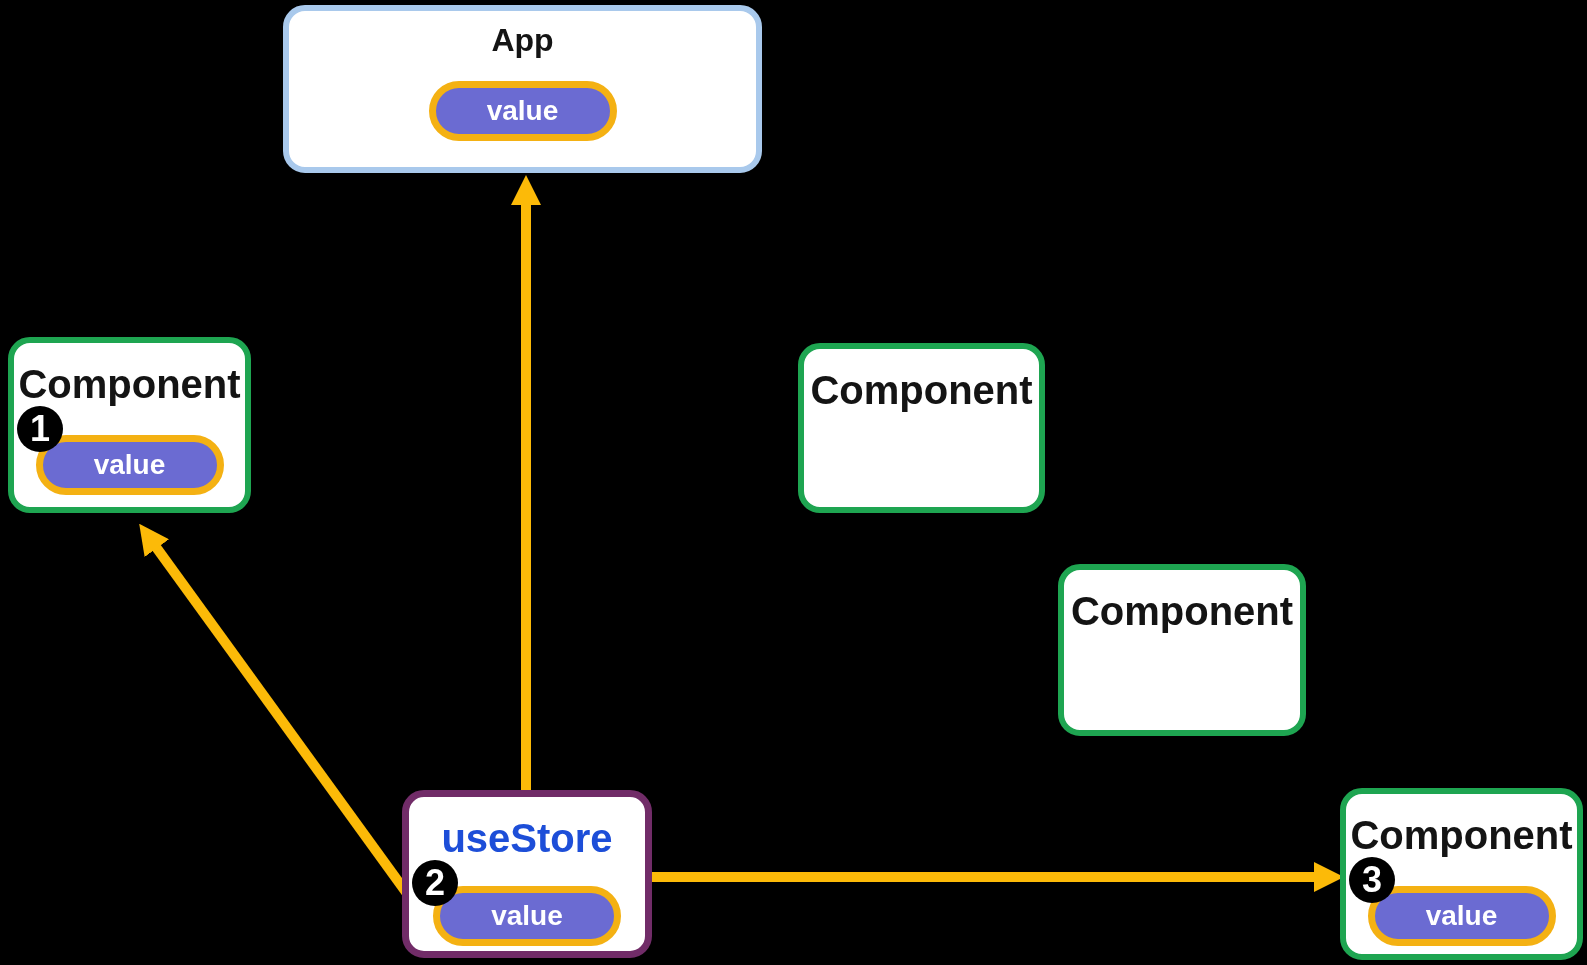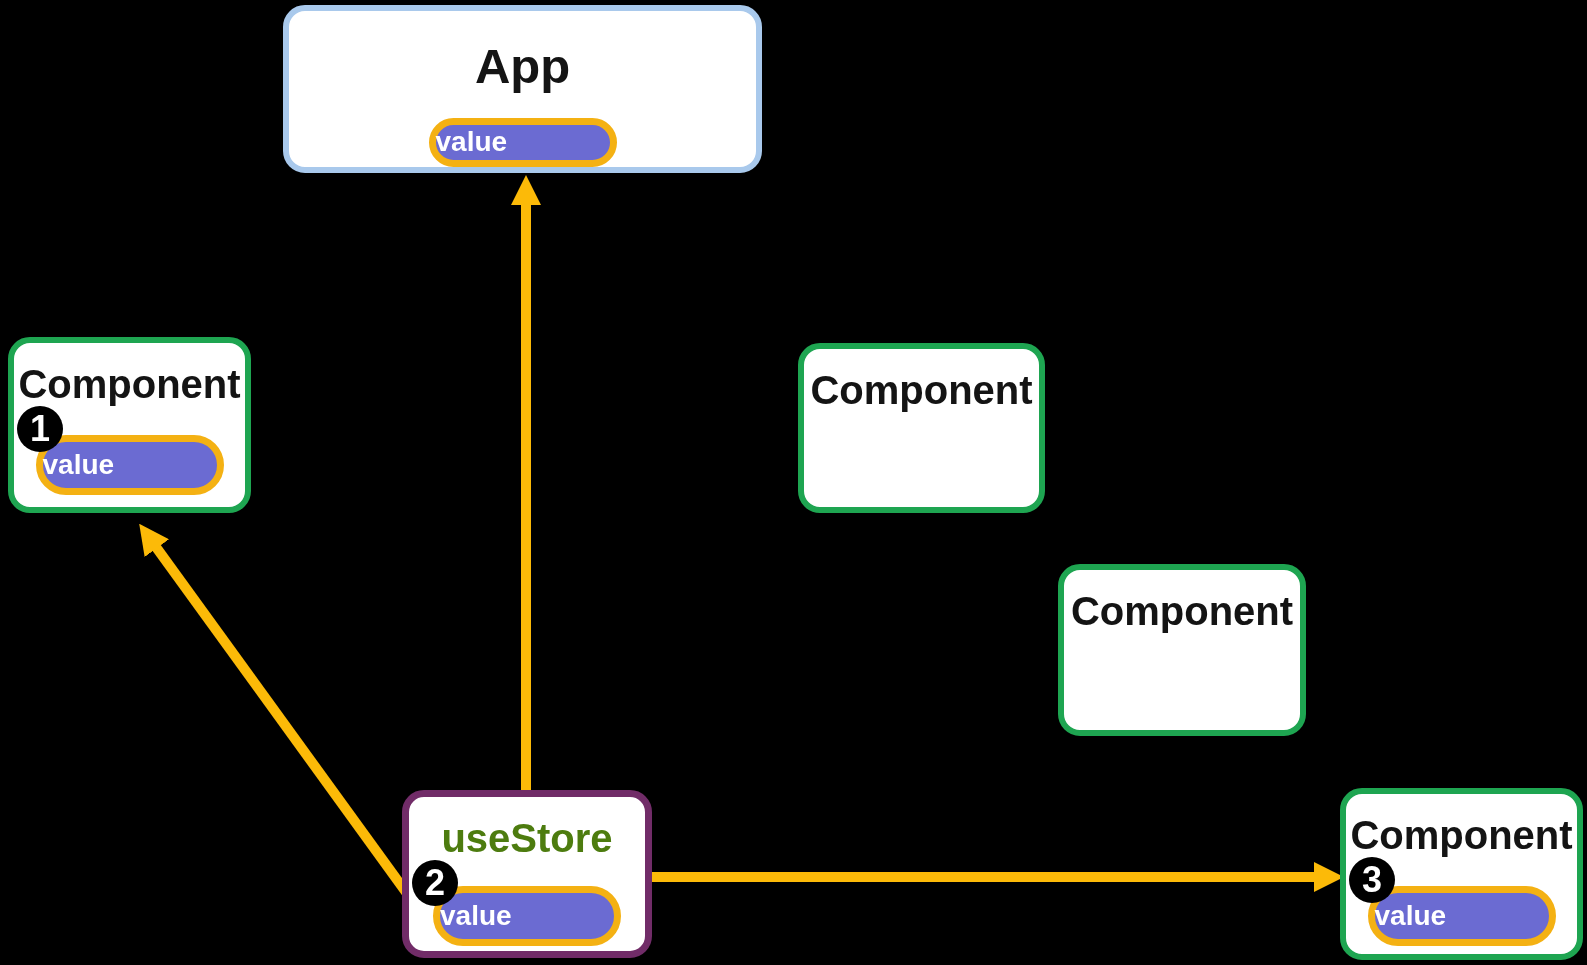--- a/index.html
+++ b/index.html
@@ -26,30 +26,30 @@
   }
   .node.app{border:6px solid #a9c9ec;}
   .node.component{border:6px solid #1ea551;}
   .node.store{border:7px solid #712c68;}
   .node-title{
     font-weight:700;
     color:#141414;
     line-height:1.2;
     white-space:nowrap;
   }
-  .app .node-title{font-size:49px;margin-top:26px;}
+  .app .node-title{font-size:32px;margin-top:10px;}
   .component .node-title,.store .node-title{font-size:40px;margin-top:17px;}
   .value-pill{
     margin-top:27px;
     width:188px;height:60px;
     box-sizing:border-box;
     background:#6b6bd2;
     border:7px solid #f4b113;
     border-radius:32px;
-    display:flex;align-items:center;
+    display:flex;align-items:center;justify-content:center;
     color:#fff;
     font-weight:700;
     font-size:28px;
   }
   .app .value-pill{margin-top:22px;}
   .store .value-pill{margin-top:24px;}
   .step-badge{
     position:absolute;
     left:3px;top:63px;
     width:46px;height:46px;
@@ -102,21 +102,21 @@
     </div>
 
     <div class="node component" style="left: 1058px; top: 564px; width: 248px; height: 172px; border-color: rgb(30, 165, 81); background: rgb(255, 255, 255);">
 
       <div class="node-title" style="color: rgb(20, 20, 20);">Component</div>
 
     </div>
 
     <div class="node store" style="left: 402px; top: 790px; width: 250px; height: 168px; border-color: rgb(113, 44, 104); background: rgb(255, 255, 255);">
       <div class="step-badge" style="background: rgb(0, 0, 0); color: rgb(255, 255, 255);">2</div>
-      <div class="node-title" style="color: #4d7c0f;">useStore</div>
+      <div class="node-title" style="color: #1d4ed8;">useStore</div>
       <div class="value-pill" style="background: rgb(107, 107, 210); border-color: rgb(244, 177, 19);">
         <span class="value-pill-label">value</span>
       </div>
     </div>
 
     <div class="node component" style="left: 1340px; top: 788px; width: 243px; height: 172px; border-color: rgb(30, 165, 81); background: rgb(255, 255, 255);">
       <div class="step-badge" style="background: rgb(0, 0, 0); color: rgb(255, 255, 255);">3</div>
       <div class="node-title" style="color: rgb(20, 20, 20);">Component</div>
       <div class="value-pill" style="background: rgb(107, 107, 210); border-color: rgb(244, 177, 19);">
         <span class="value-pill-label">value</span>

